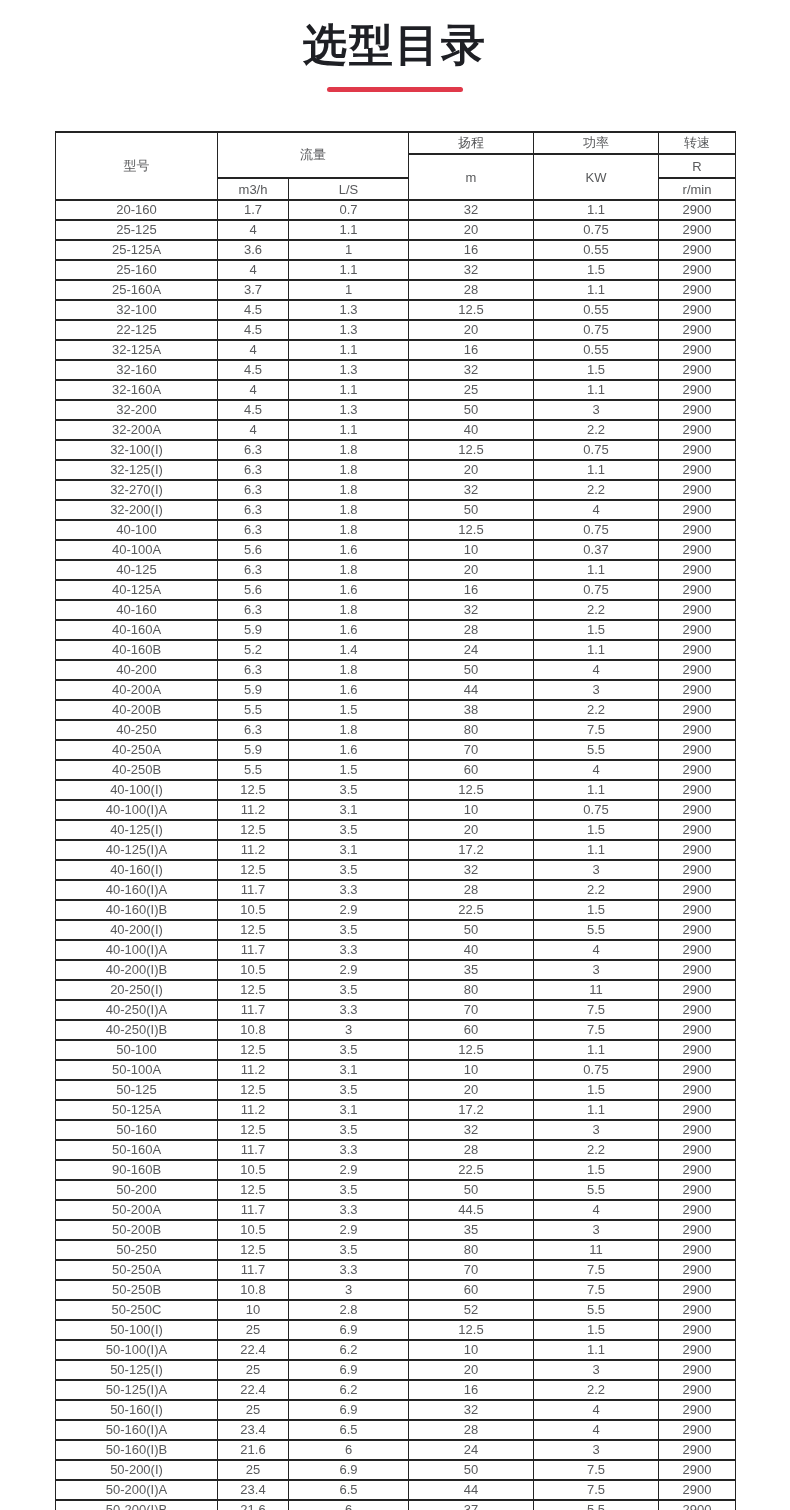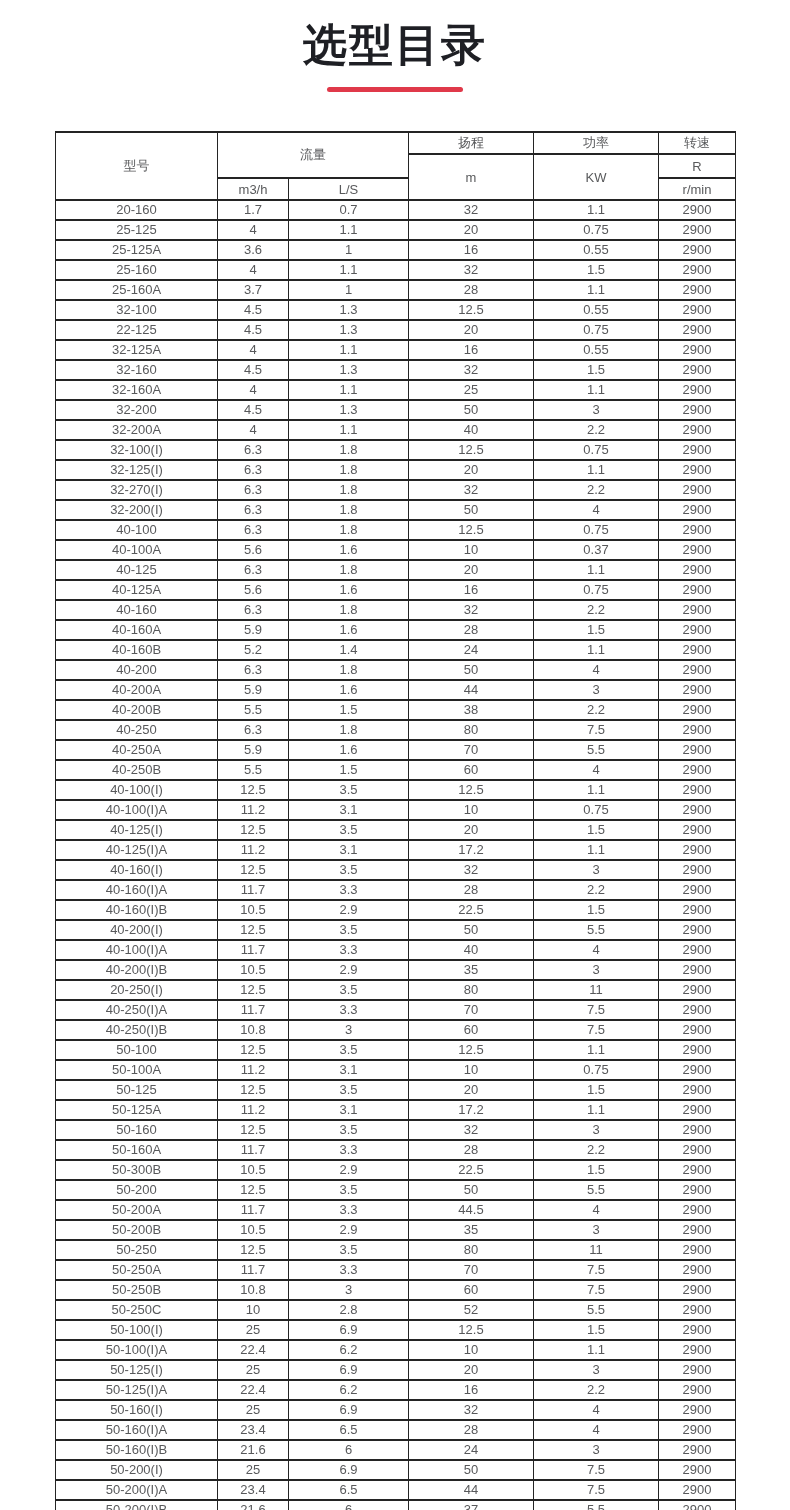--- a/index.html
+++ b/index.html
@@ -473,21 +473,21 @@
         </tr>
         <tr>
           <td>50-160A</td>
           <td>11.7</td>
           <td>3.3</td>
           <td>28</td>
           <td>2.2</td>
           <td>2900</td>
         </tr>
         <tr>
-          <td>50-300B</td>
+          <td>90-160B</td>
           <td>10.5</td>
           <td>2.9</td>
           <td>22.5</td>
           <td>1.5</td>
           <td>2900</td>
         </tr>
         <tr>
           <td>50-200</td>
           <td>12.5</td>
           <td>3.5</td>

